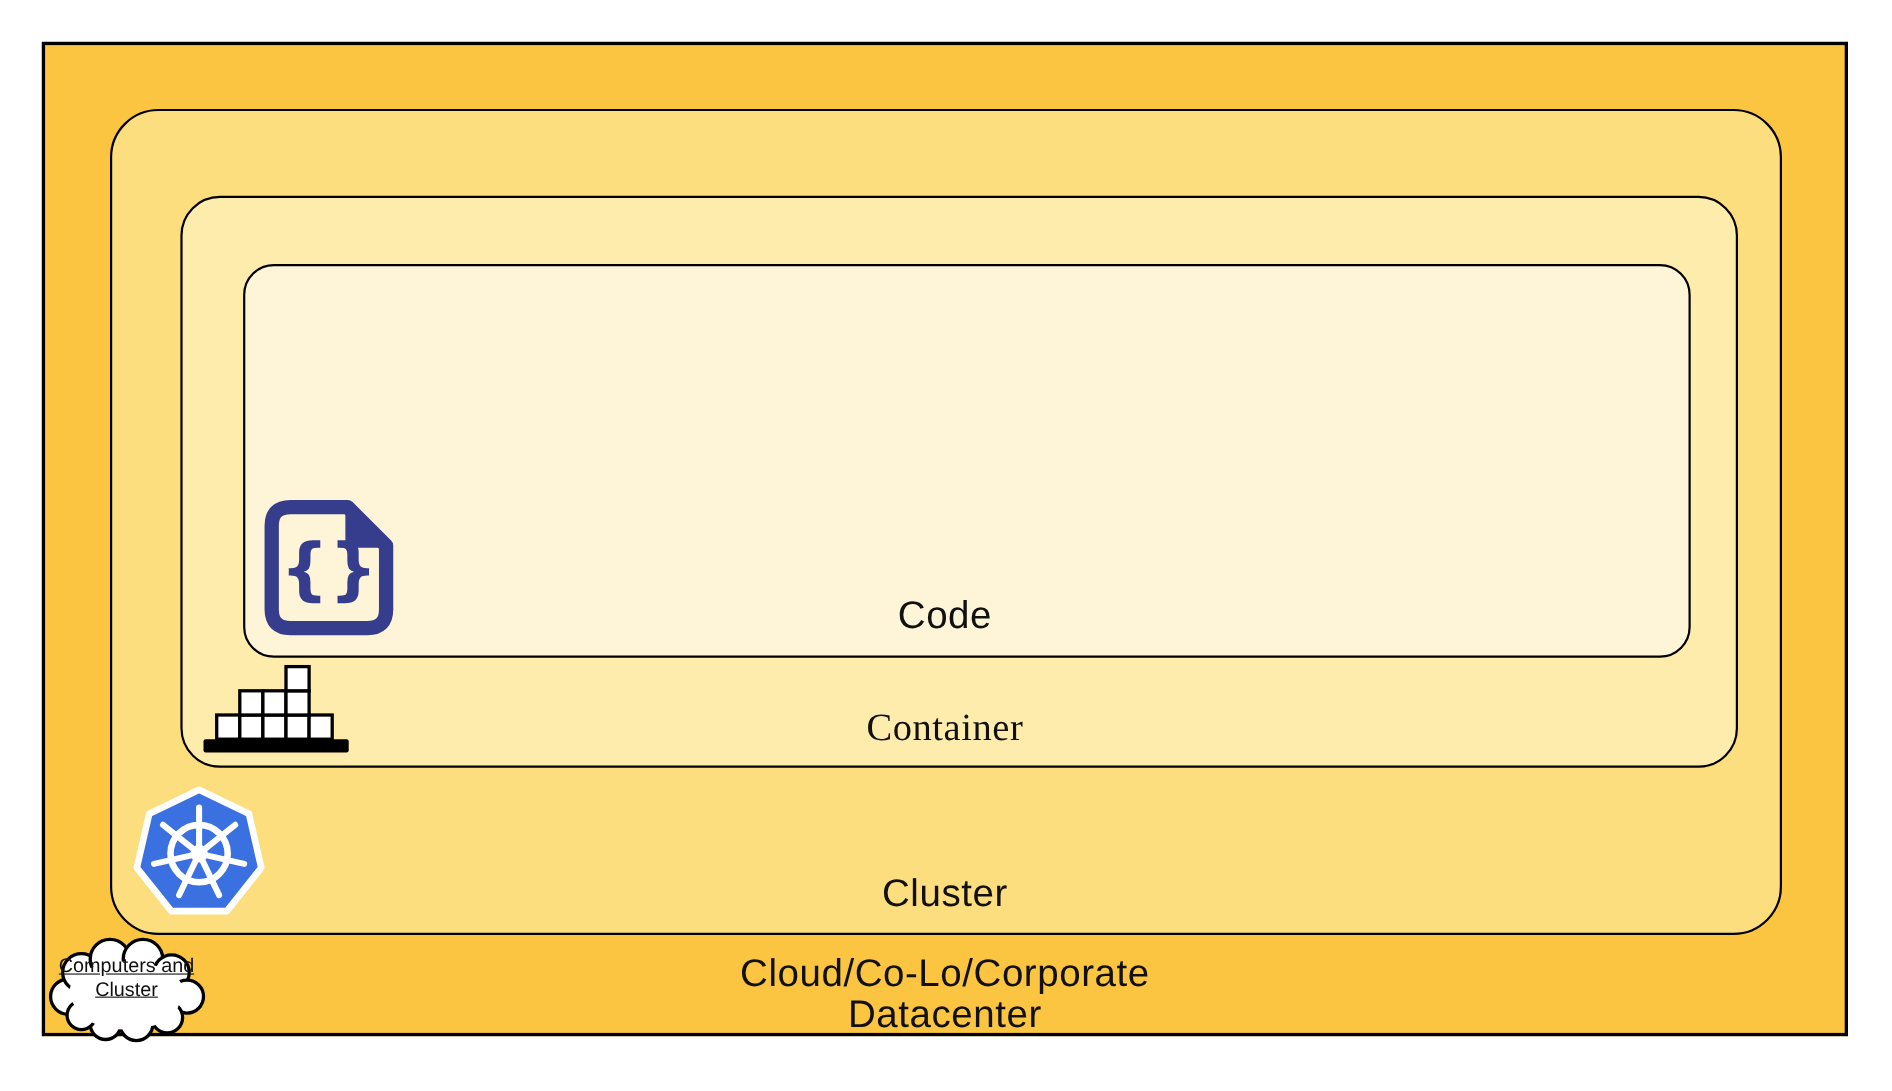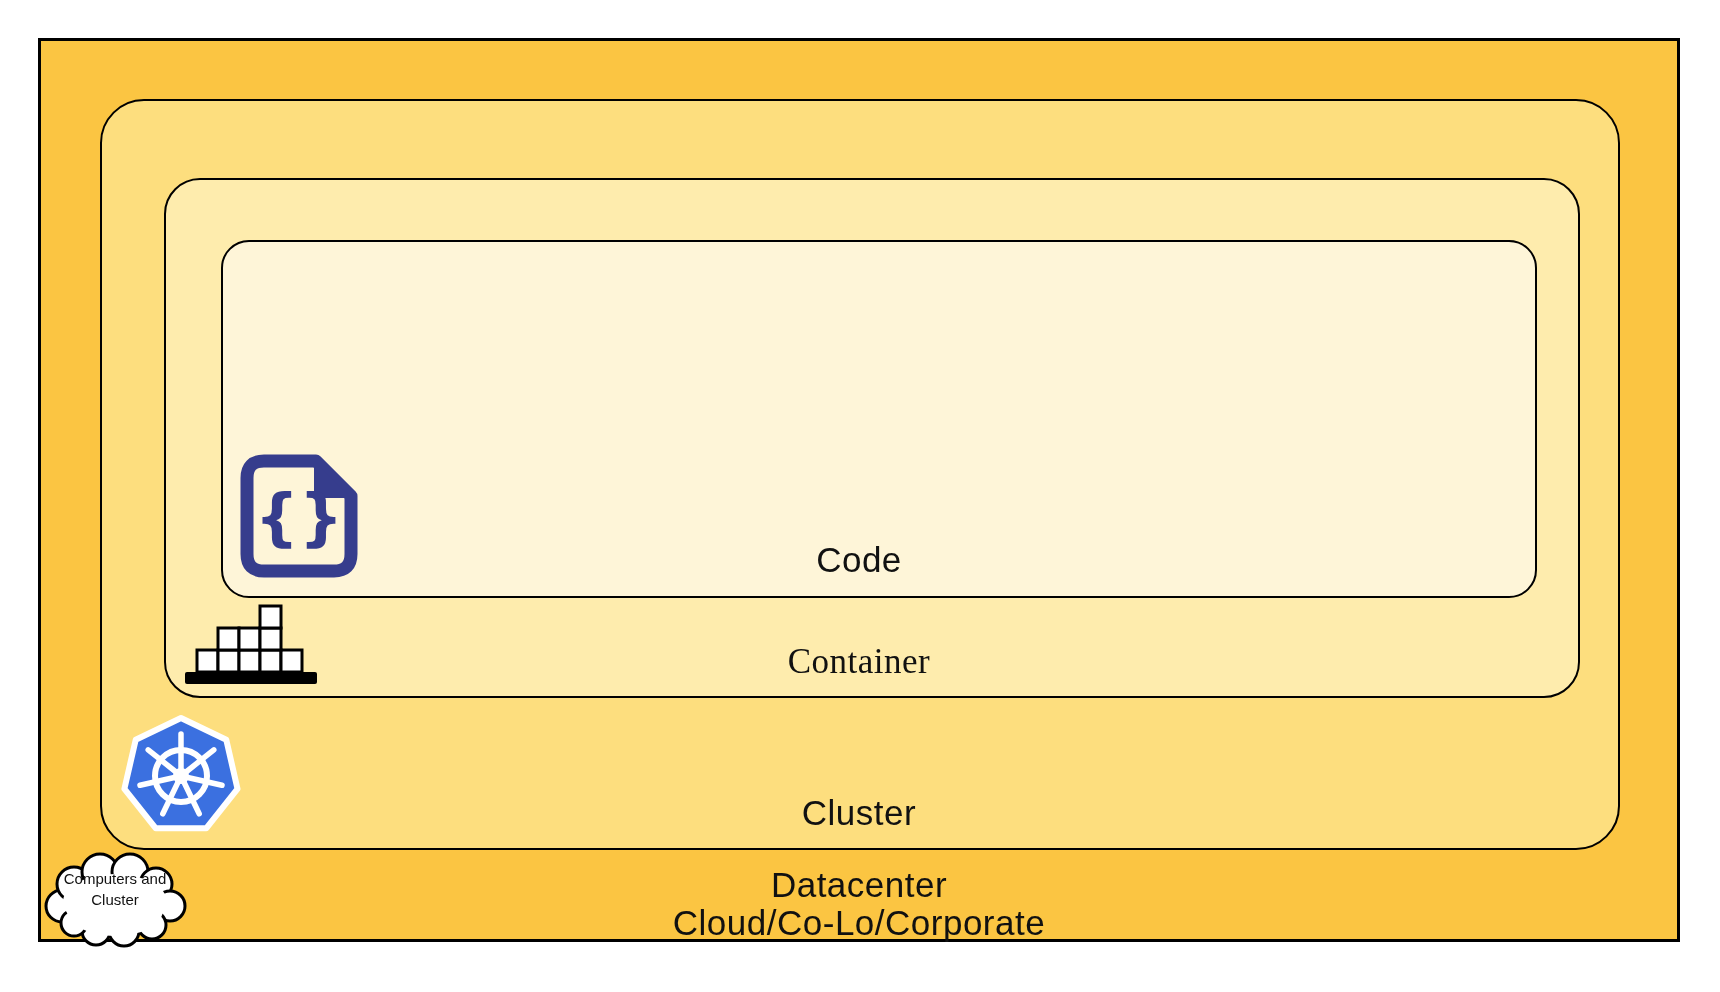--- a/index.html
+++ b/index.html
@@ -73,42 +73,43 @@
   .k8s-spoke { stroke: #ffffff; stroke-width: 5.5; stroke-linecap: round; }
   .k8s-hub   { fill: #ffffff; }
 
   .cloud-bump { fill: #ffffff; stroke: #000; stroke-width: 3; }
   .cloud-core { fill: #ffffff; }
 
   .cloud-text {
     position: absolute;
     left: 42px; top: 868px; width: 146px;
     text-align: center;
-    font-size: 15px;
+    font-size: 18px;
     line-height: 21px;
     color: #111111;
     z-index: 5;
+    text-decoration: underline;
   }
 </style>
 </head>
 <body>
 
 <div class="canvas">
 
   <div class="layer layer-datacenter" style="background-color: rgb(251, 197, 66);"></div>
   <div class="layer layer-cluster" style="background-color: rgb(253, 222, 126);"></div>
   <div class="layer layer-container" style="background-color: rgb(254, 236, 173);"></div>
   <div class="layer layer-code" style="background-color: rgb(254, 245, 216);"></div>
 
   <div class="band-label label-code">Code</div>
   <div class="band-label label-container">Container</div>
   <div class="band-label label-cluster">Cluster</div>
   <div class="band-label label-datacenter">
+    <div>Cloud/Co-Lo/Corporate</div>
     <div>Datacenter</div>
-    <div>Cloud/Co-Lo/Corporate</div>
   </div>
 
   <svg class="icon icon-code" viewBox="0 0 122 128" aria-hidden="true">
     <path class="code-stroke" d="M 78 9 H 26 Q 9 9 9 26 V 102 Q 9 119 26 119 H 96 Q 113 119 113 102 V 44 Z"></path>
     <path class="code-fill" d="M 76 9 L 113 46 L 76 46 Z"></path>
     <text class="code-braces" x="61" y="86" text-anchor="middle">{}</text>
   </svg>
 
   <svg class="icon icon-container" viewBox="0 0 136 84" aria-hidden="true">
     <rect class="box-bar" x="2" y="68" width="132" height="12" rx="2"></rect>

